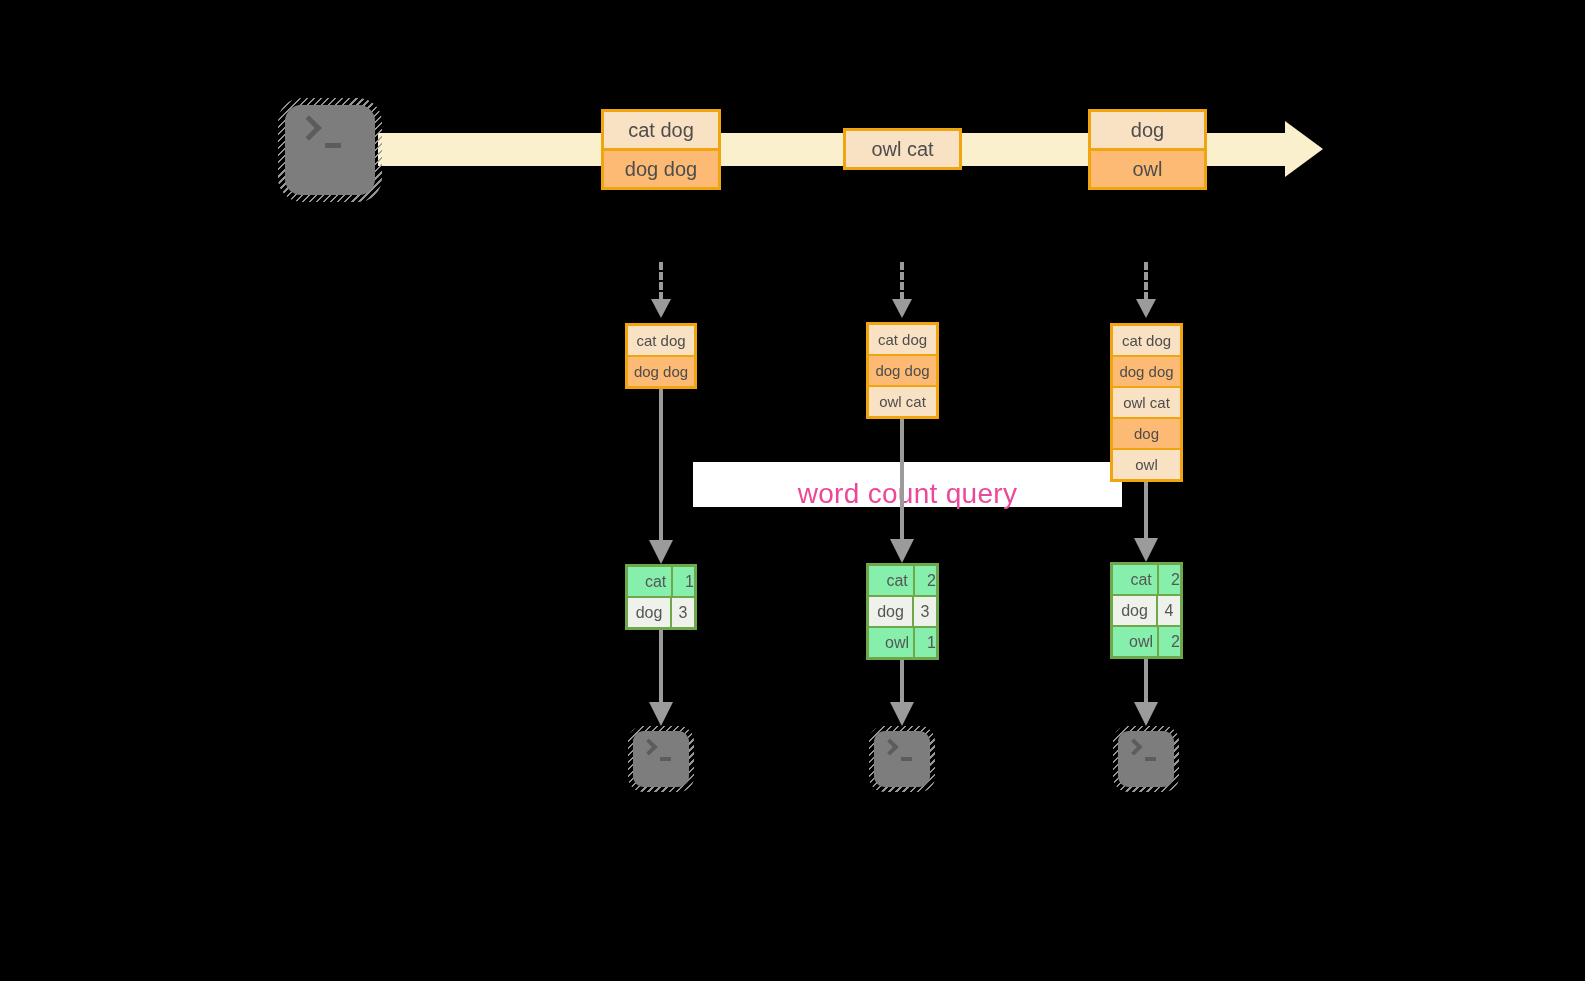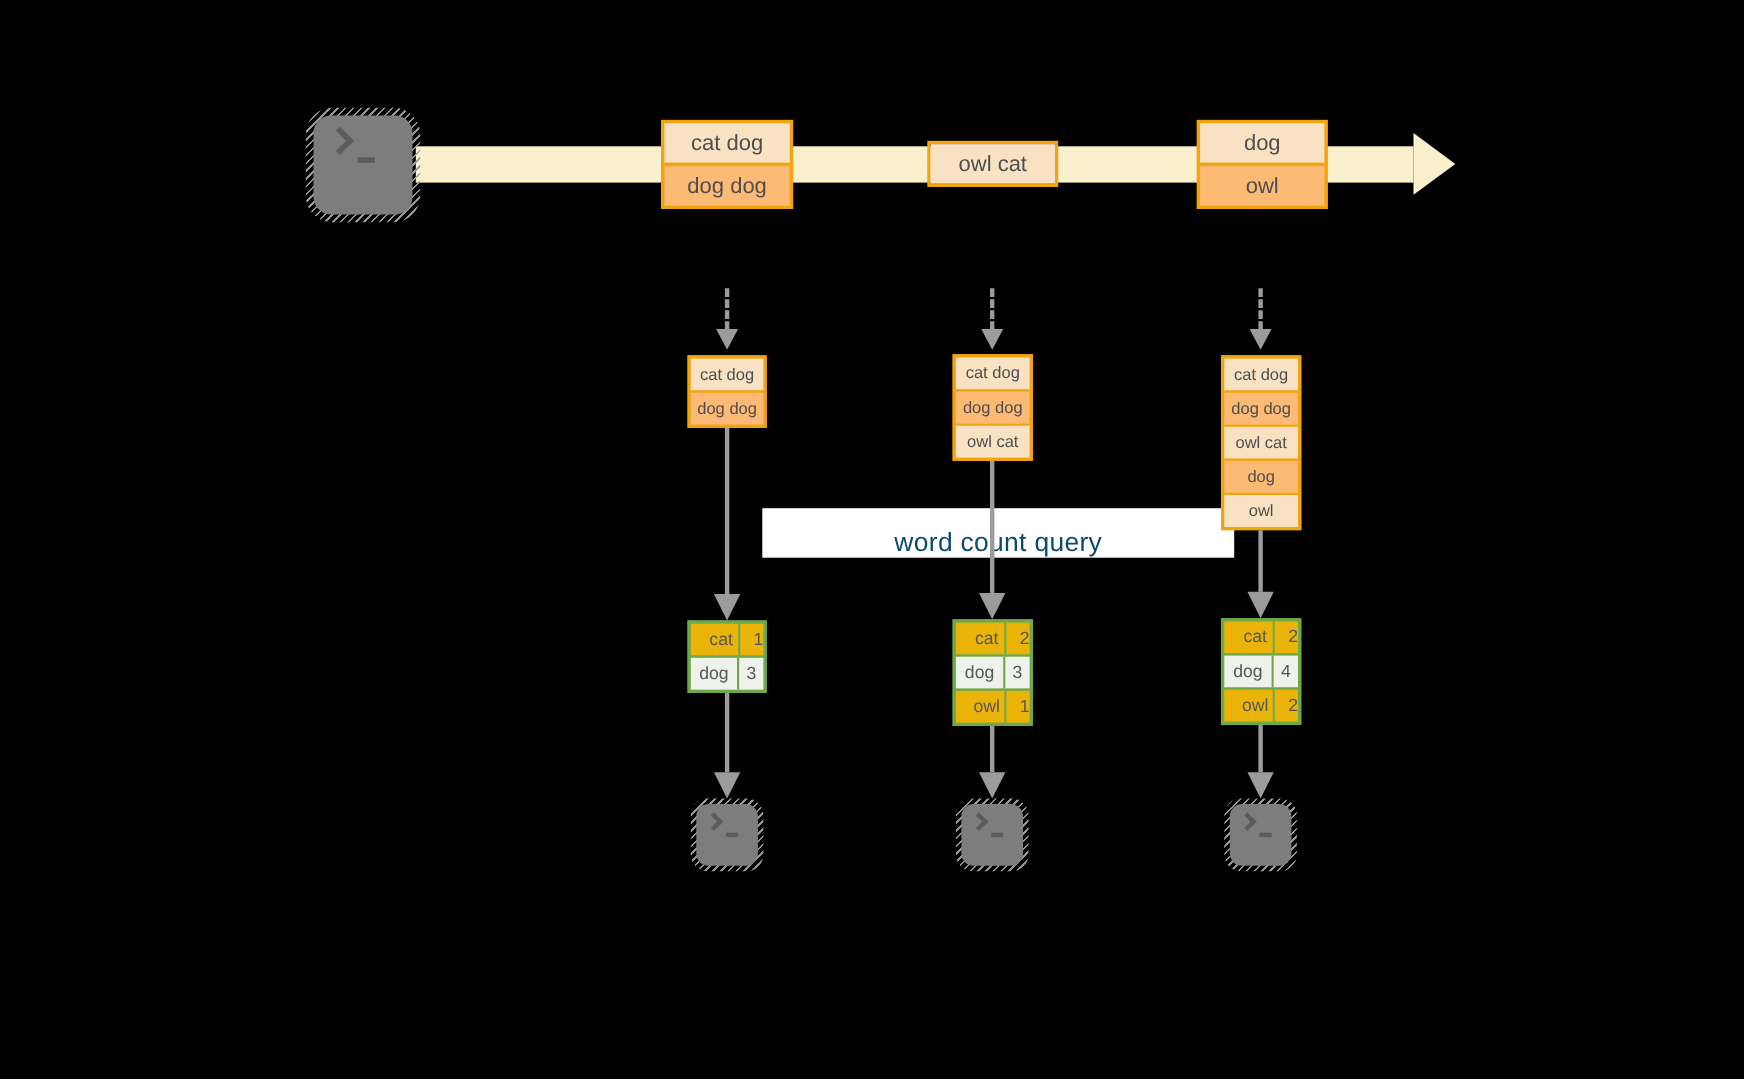--- a/index.html
+++ b/index.html
@@ -42,29 +42,29 @@
   .dline{position:absolute;top:262px;height:38px;width:0;border-left:4px dashed #9b9b9b;z-index:2;}
   .dhead{position:absolute;top:299px;width:0;height:0;z-index:2;
     border-left:10px solid transparent;border-right:10px solid transparent;border-top:19px solid #9b9b9b;}
   
   .vline{position:absolute;width:4px;background:#9b9b9b;z-index:2;}
   .vhead{position:absolute;width:0;height:0;z-index:2;
     border-left:12px solid transparent;border-right:12px solid transparent;border-top:24px solid #9b9b9b;}
   
   .qband{position:absolute;left:693px;top:462px;width:429px;height:45px;background:#ffffff;z-index:1;
     display:flex;align-items:center;justify-content:center;}
-  .qband span{font-size:24px;font-weight:300;color:#0c4a6e;letter-spacing:.3px;margin-top:19px;}
+  .qband span{font-size:28px;font-weight:300;color:#ec4899;letter-spacing:.3px;margin-top:19px;}
   
   .gtab{position:absolute;border:3px solid #6fa84b;display:flex;flex-direction:column;z-index:3;background:#6fa84b;}
   .grow{display:flex;}
   .grow + .grow{border-top:2px solid #6fa84b;}
   .gcell{height:29px;display:flex;align-items:center;justify-content:center;font-size:16px;color:#565656;}
   .gword{width:42px;border-right:2px solid #6fa84b;}
   .gnum{flex:1;}
-  .grow.d .gcell{background:#eab308;padding-left:12px;}
+  .grow.d .gcell{background:#86efac;padding-left:12px;}
   .grow.l .gcell{background:#eef2ea;}
   .t1{left:625px;top:564px;width:66px;}
   .t2{left:866px;top:563px;width:67px;}
   .t3{left:1110px;top:562px;width:67px;}
   .t2 .gword,.t3 .gword{width:43px;}
 </style>
 </head>
 <body>
 
 <div class="stage">

